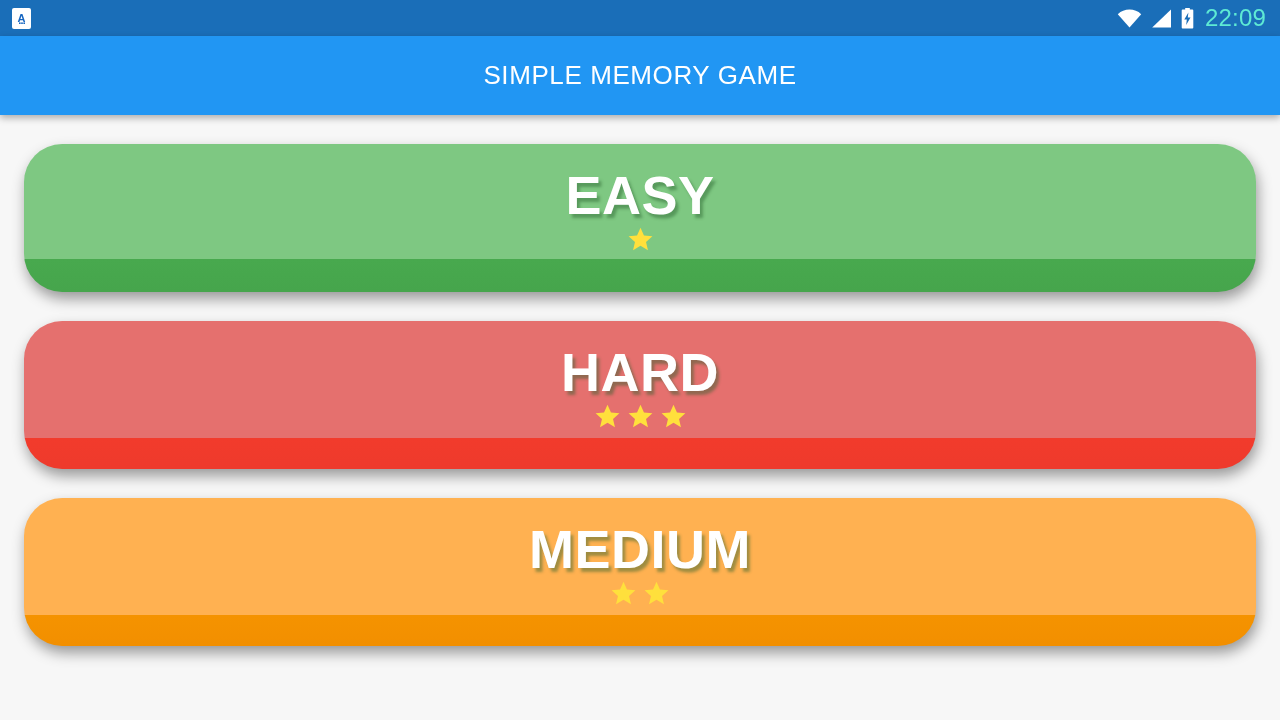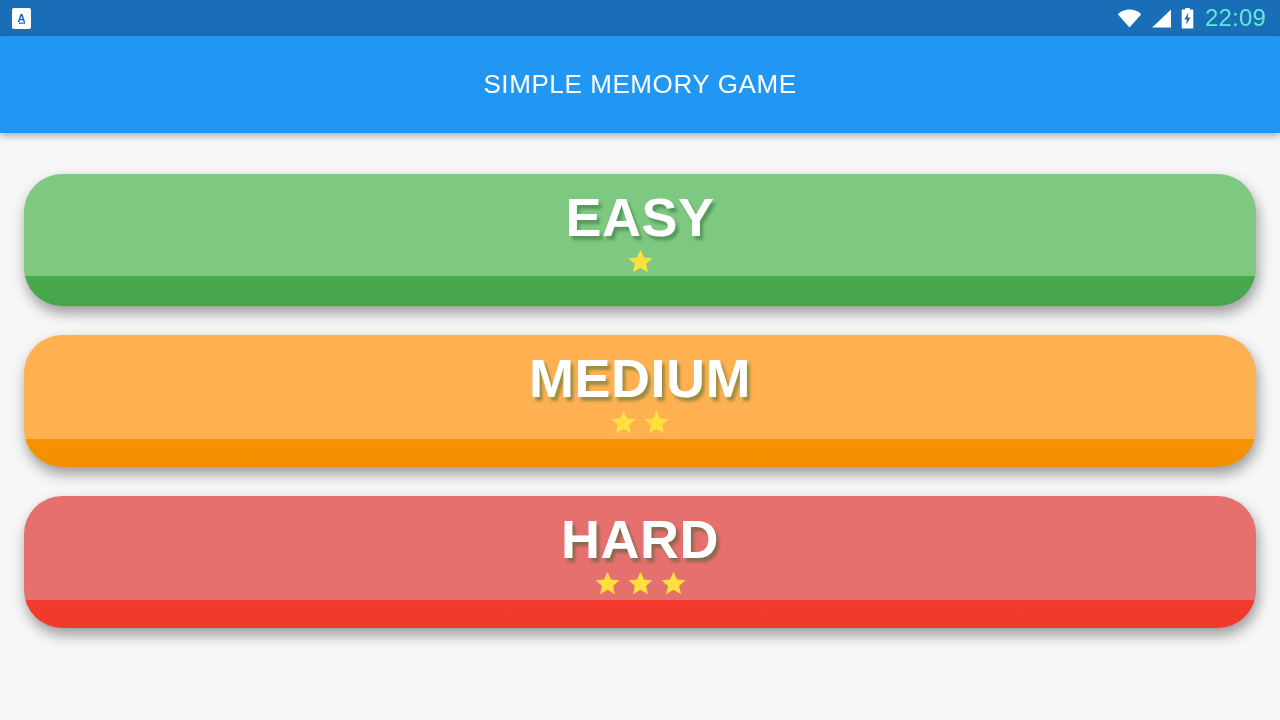--- a/index.html
+++ b/index.html
@@ -59,21 +59,21 @@
     font-size: 24px;
     font-weight: 400;
     letter-spacing: 0.2px;
     color: #5eead4;
     margin-left: 2px;
     line-height: 1;
   }
 
   
   .app-bar {
-    height: 97px;
+    height: 79px;
     background: #2196f3;
     display: flex;
     align-items: center;
     justify-content: center;
     box-shadow: 0 3px 7px rgba(0,0,0,0.30);
     position: relative;
     z-index: 5;
   }
 
   .app-bar-title {
@@ -84,22 +84,22 @@
   }
 
   
   .content {
     position: relative;
     padding-top: 25px;
   }
 
   .difficulty-btn {
     position: relative;
-    margin: 16px 24px 29px 24px;
-    height: 132px;
+    margin: 4px 24px 29px 24px;
+    height: 148px;
     border-radius: 38px;
     border: none;
     display: flex;
     flex-direction: column;
     align-items: center;
     justify-content: center;
     cursor: pointer;
     font-family: "Liberation Sans", sans-serif;
     padding: 0 0 14px 0;
     filter: drop-shadow(2px 7px 7px rgba(0,0,0,0.38));
@@ -186,50 +186,50 @@
     <span class="btn-label">EASY</span>
     <span class="stars">
       <span class="star-icon">
         <svg width="27" height="26" viewBox="0 0 24 24">
             <path fill="#ffe03c" d="M12 1.6 L15.2 8.8 L23 9.5 L17.1 14.7 L18.9 22.4 L12 18.3 L5.1 22.4 L6.9 14.7 L1 9.5 L8.8 8.8 Z"></path>
           </svg>
       </span>
     </span>
   </div>
 
+  <div class="difficulty-btn btn-hard">
+    <span class="btn-label">HARD</span>
+    <span class="stars">
+      <span class="star-icon">
+        <svg width="27" height="26" viewBox="0 0 24 24">
+            <path fill="#ffe03c" d="M12 1.6 L15.2 8.8 L23 9.5 L17.1 14.7 L18.9 22.4 L12 18.3 L5.1 22.4 L6.9 14.7 L1 9.5 L8.8 8.8 Z"></path>
+          </svg>
+      </span>
+      <span class="star-icon">
+        <svg width="27" height="26" viewBox="0 0 24 24">
+            <path fill="#ffe03c" d="M12 1.6 L15.2 8.8 L23 9.5 L17.1 14.7 L18.9 22.4 L12 18.3 L5.1 22.4 L6.9 14.7 L1 9.5 L8.8 8.8 Z"></path>
+          </svg>
+      </span>
+      <span class="star-icon">
+        <svg width="27" height="26" viewBox="0 0 24 24">
+            <path fill="#ffe03c" d="M12 1.6 L15.2 8.8 L23 9.5 L17.1 14.7 L18.9 22.4 L12 18.3 L5.1 22.4 L6.9 14.7 L1 9.5 L8.8 8.8 Z"></path>
+          </svg>
+      </span>
+    </span>
+  </div>
+
   <div class="difficulty-btn btn-medium">
     <span class="btn-label">MEDIUM</span>
     <span class="stars">
       <span class="star-icon">
         <svg width="27" height="26" viewBox="0 0 24 24">
             <path fill="#ffe03c" d="M12 1.6 L15.2 8.8 L23 9.5 L17.1 14.7 L18.9 22.4 L12 18.3 L5.1 22.4 L6.9 14.7 L1 9.5 L8.8 8.8 Z"></path>
           </svg>
       </span>
       <span class="star-icon">
         <svg width="27" height="26" viewBox="0 0 24 24">
             <path fill="#ffe03c" d="M12 1.6 L15.2 8.8 L23 9.5 L17.1 14.7 L18.9 22.4 L12 18.3 L5.1 22.4 L6.9 14.7 L1 9.5 L8.8 8.8 Z"></path>
           </svg>
       </span>
     </span>
   </div>
 
-  <div class="difficulty-btn btn-hard">
-    <span class="btn-label">HARD</span>
-    <span class="stars">
-      <span class="star-icon">
-        <svg width="27" height="26" viewBox="0 0 24 24">
-            <path fill="#ffe03c" d="M12 1.6 L15.2 8.8 L23 9.5 L17.1 14.7 L18.9 22.4 L12 18.3 L5.1 22.4 L6.9 14.7 L1 9.5 L8.8 8.8 Z"></path>
-          </svg>
-      </span>
-      <span class="star-icon">
-        <svg width="27" height="26" viewBox="0 0 24 24">
-            <path fill="#ffe03c" d="M12 1.6 L15.2 8.8 L23 9.5 L17.1 14.7 L18.9 22.4 L12 18.3 L5.1 22.4 L6.9 14.7 L1 9.5 L8.8 8.8 Z"></path>
-          </svg>
-      </span>
-      <span class="star-icon">
-        <svg width="27" height="26" viewBox="0 0 24 24">
-            <path fill="#ffe03c" d="M12 1.6 L15.2 8.8 L23 9.5 L17.1 14.7 L18.9 22.4 L12 18.3 L5.1 22.4 L6.9 14.7 L1 9.5 L8.8 8.8 Z"></path>
-          </svg>
-      </span>
-    </span>
-  </div>
-
 </div>
 
 </body></html>

